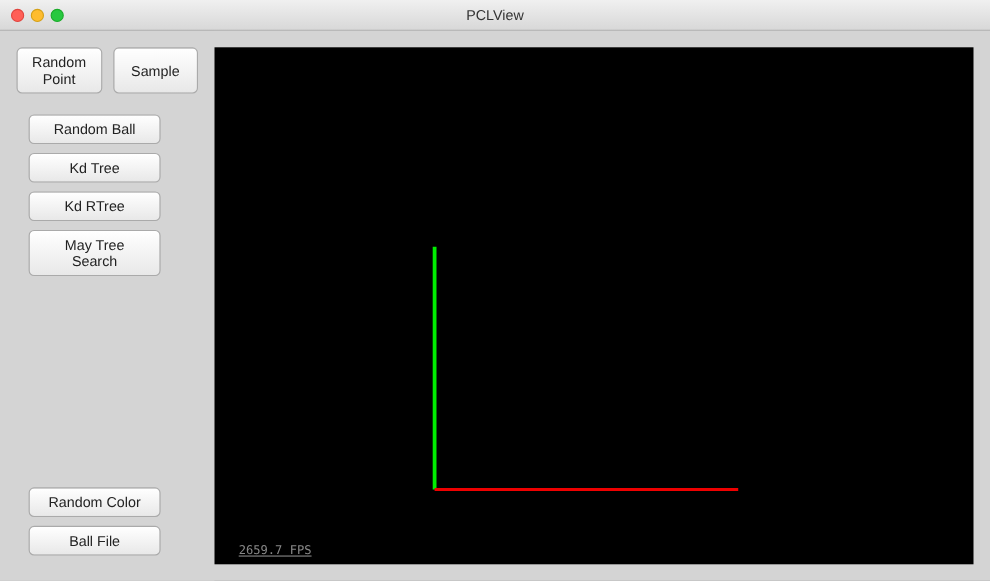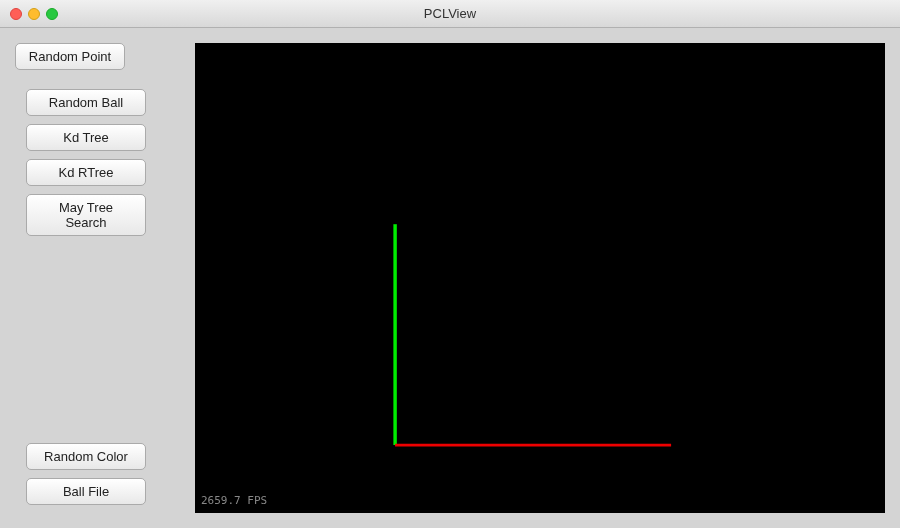--- a/index.html
+++ b/index.html
@@ -110,24 +110,25 @@
       flex: 1;
       margin: 15px 15px 15px 0;
       background: #000;
       position: relative;
       overflow: hidden;
     }
 
     .fps-label {
       position: absolute;
       bottom: 6px;
-      left: 6px;
+      left: 22px;
       color: #888;
       font-size: 11px;
       font-family: monospace;
+      text-decoration: underline;
     }
 
     
     .viewport svg {
       position: absolute;
       top: 0;
       left: 0;
       width: 100%;
       height: 100%;
     }
@@ -143,20 +144,21 @@
   </div>
   <span class="title-bar-title">PCLView</span>
 </div>
 
 <div class="main-content">
 
   <div class="left-panel">
 
     <div class="top-buttons">
       <button class="btn">Random Point</button>
+      <button class="btn">Sample</button>
     </div>
 
     <button class="btn btn-wide">Random Ball</button>
 
     <button class="btn btn-wide">Kd Tree</button>
 
     <button class="btn btn-wide">Kd RTree</button>
 
 
     <button class="btn btn-wide">May Tree Search</button>

